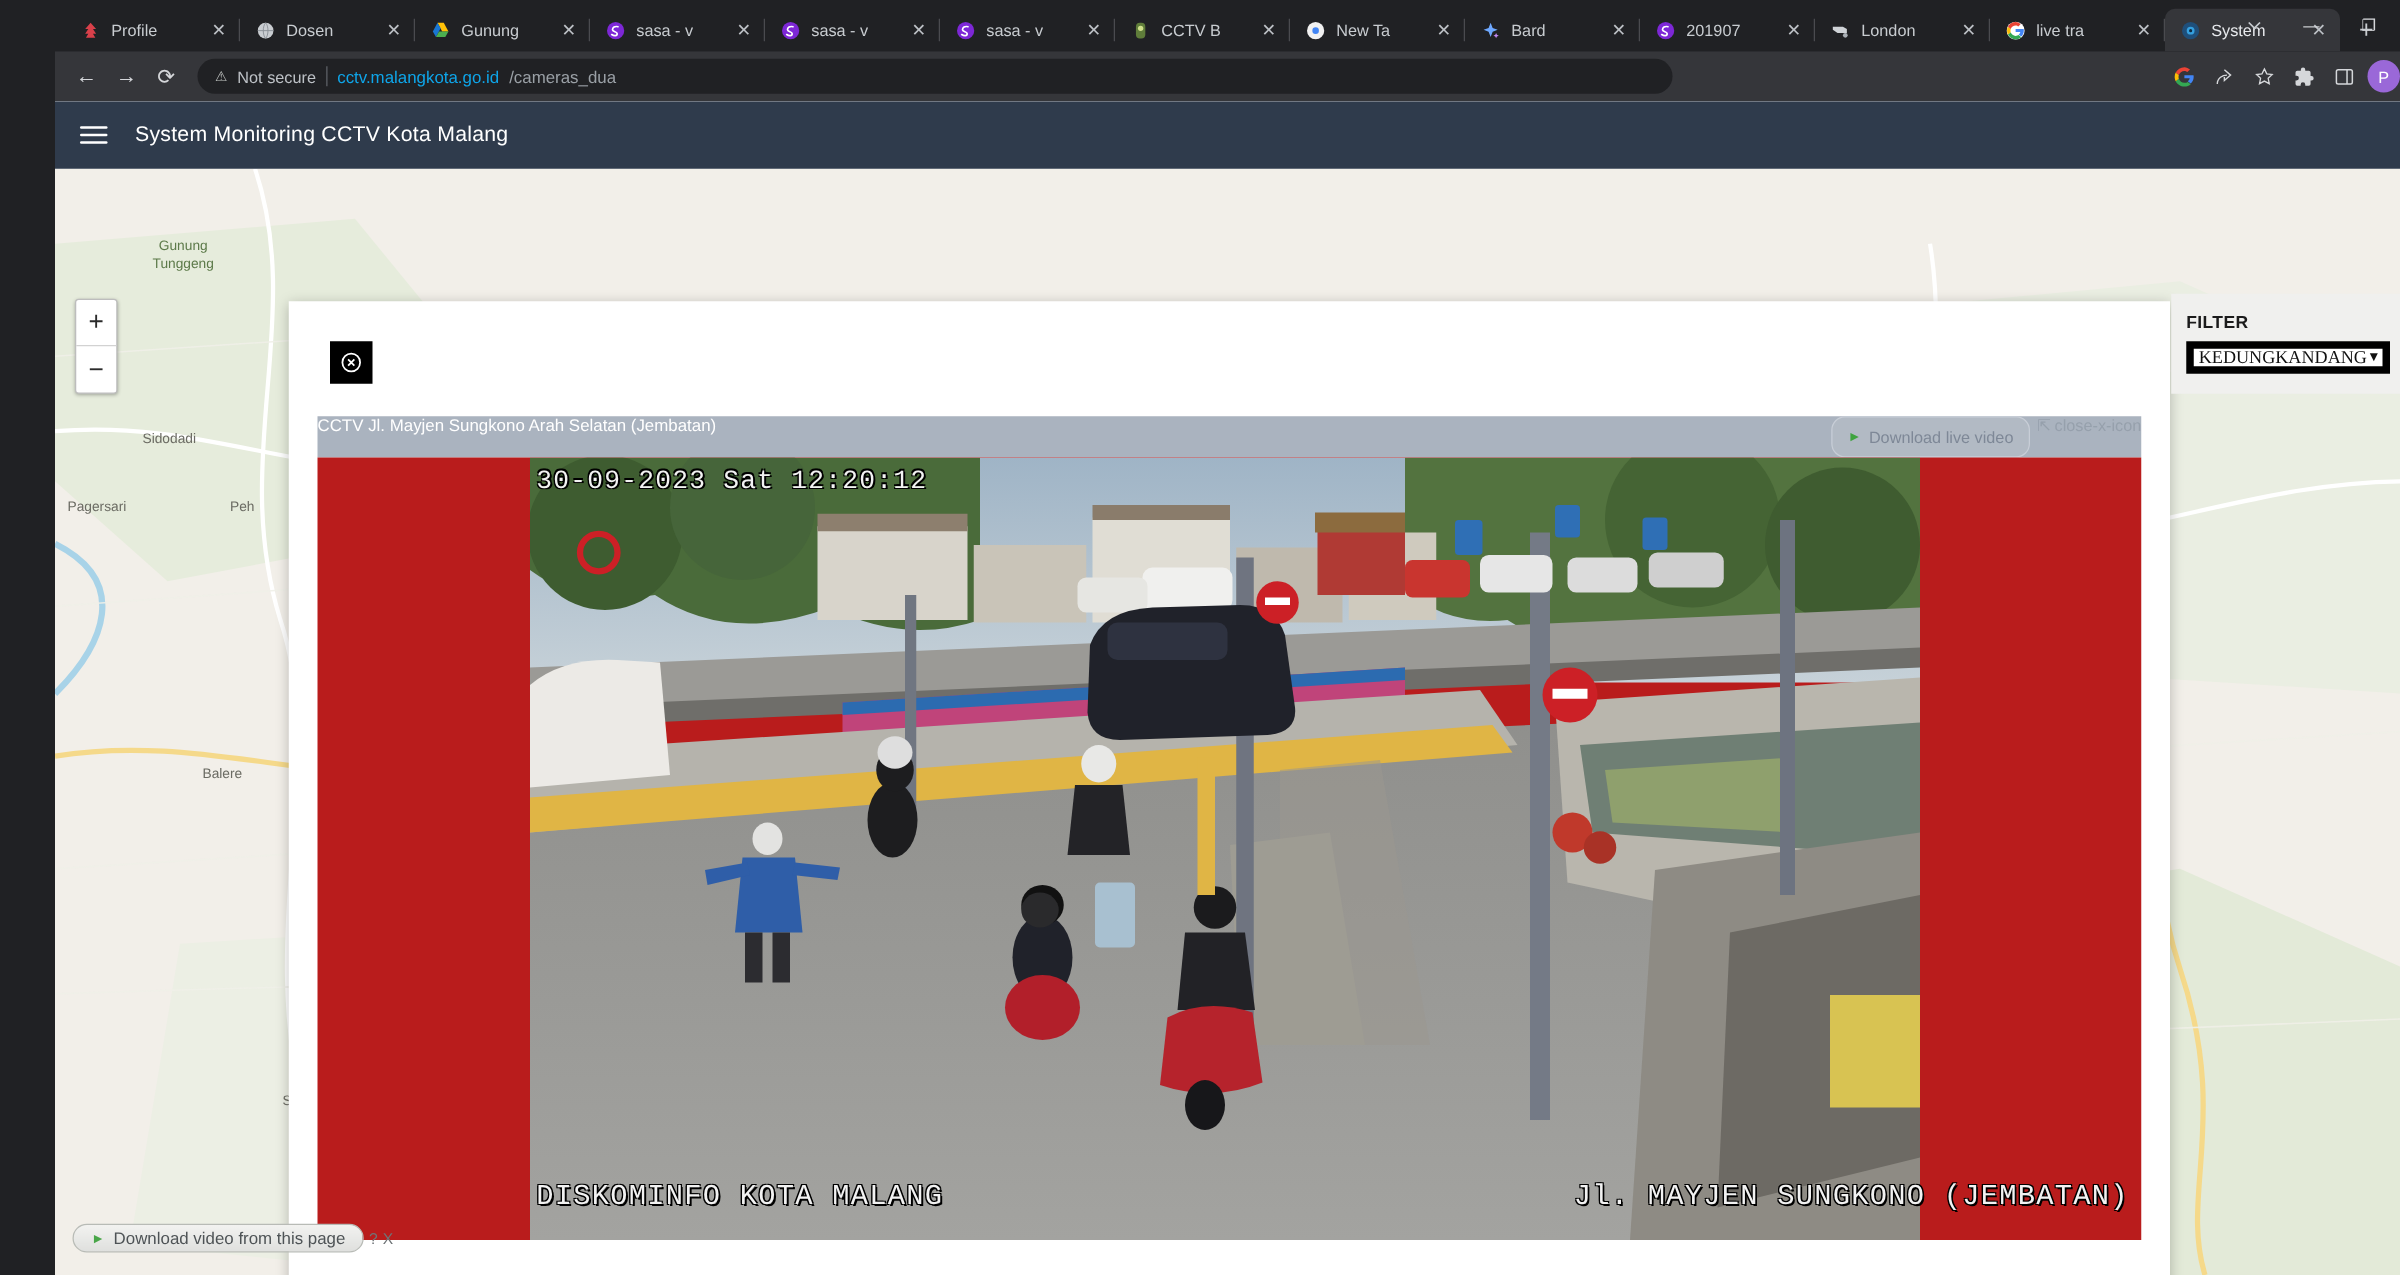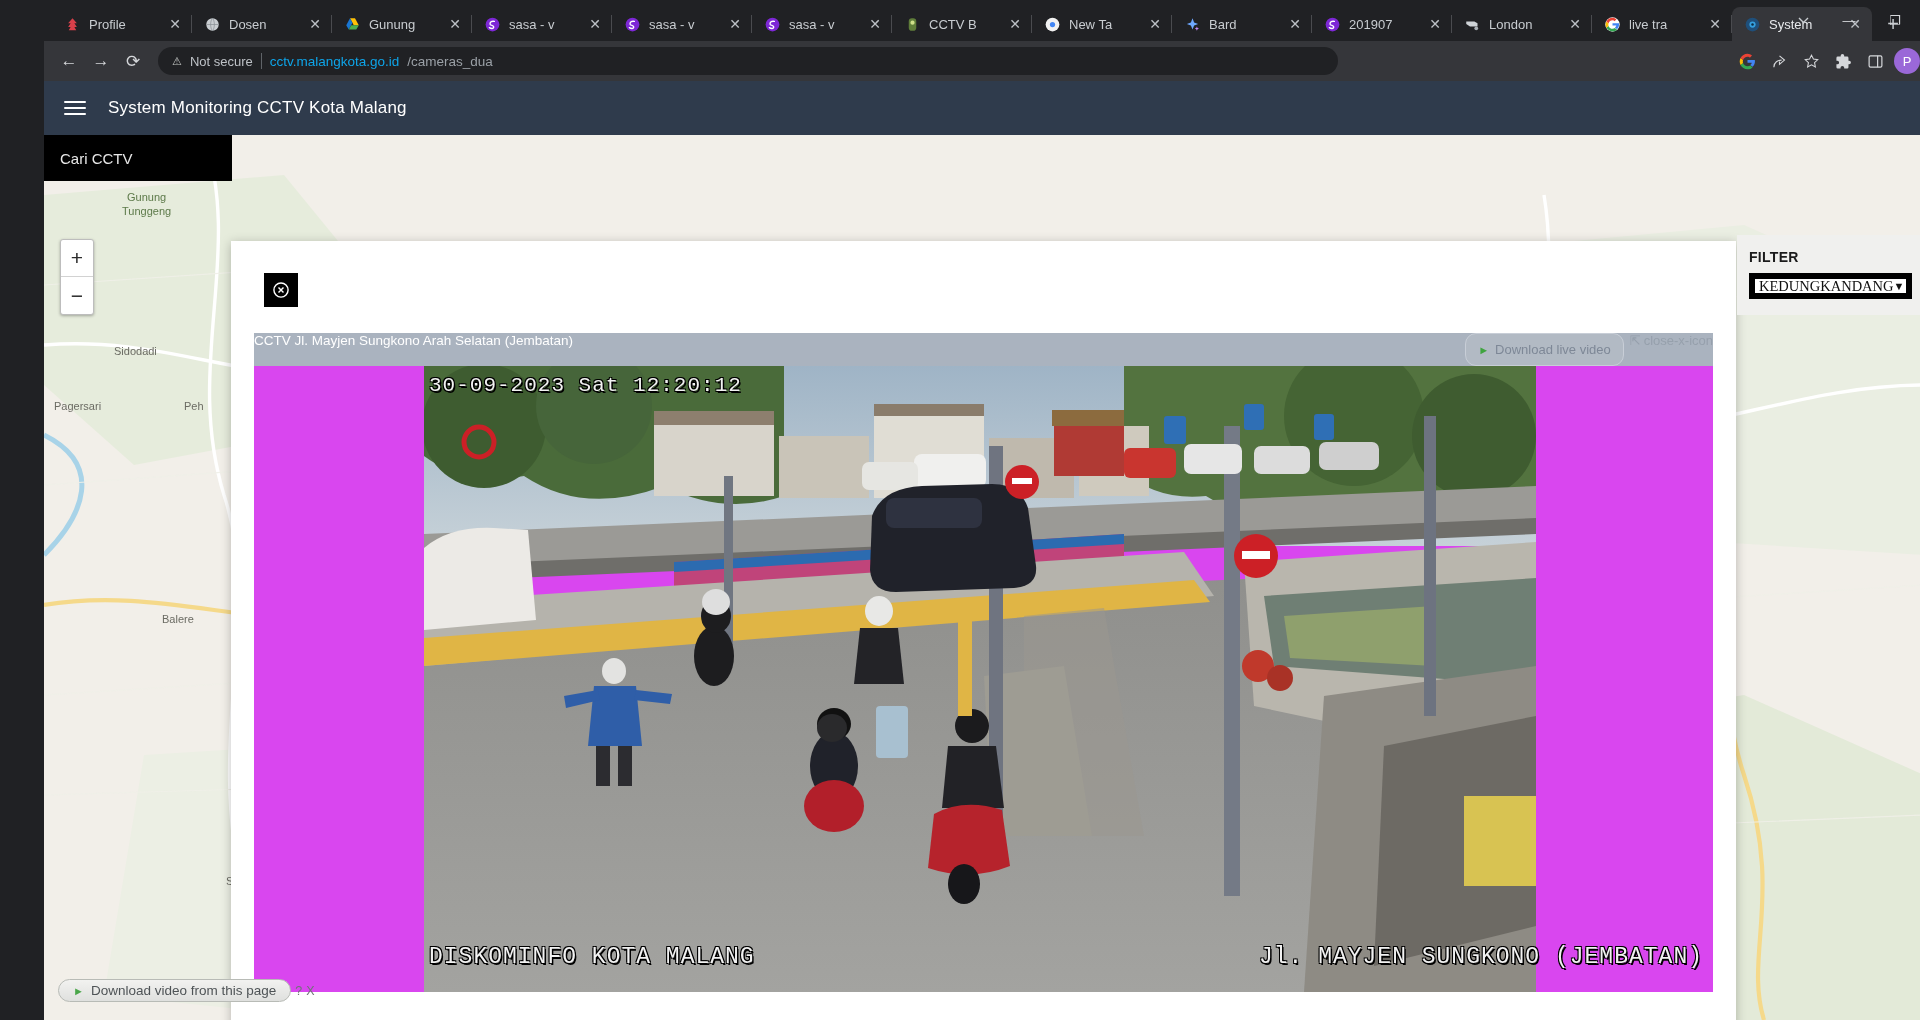--- a/index.html
+++ b/index.html
@@ -154,21 +154,21 @@
   }
   .dl-pill {
     margin-left: auto; display: flex; align-items: center; gap: 6px;
     background: #b2bac4; border: 1px solid #c8ced7; border-radius: 11px;
     padding: 2px 12px; color: #7e8897; font-size: 13px;
   }
   .dl-pill .play { color: #3fa43f; font-size: 11px; }
   .dl-tools { display: flex; gap: 3px; margin-left: 6px; color: #96a0ac; font-size: 13px; }
 
   .video {
-    position: relative; height: 626px; background: #d946ef; overflow: hidden;
+    position: relative; height: 626px; background: #b91c1c; overflow: hidden;
   }
   .vid-inner {
     position: absolute; left: 170px; top: 0; width: 1112px; height: 626px;
     overflow: hidden;
   }
   .vid-osd {
     position: absolute; font-family: "Liberation Mono", monospace;
     color: #f2f2f2; text-shadow: 1.5px 1.5px 0 #000, -1px -1px 0 #000, 1px -1px 0 #000, -1px 1px 0 #000;
     letter-spacing: 1px; white-space: nowrap;
   }
@@ -507,21 +507,20 @@
 
     <div class="app-header">
       <div class="burger">
           <i></i>
           <i></i>
           <i></i>
         </div>
       <div class="app-title">System Monitoring CCTV Kota Malang</div>
     </div>
 
-    <div class="search-box">Cari CCTV</div>
 
     <div class="zoom-ctrl">
       <div class="zoom-btn top">+</div>
       <div class="zoom-btn">−</div>
     </div>
 
     <div class="modal">
       <div class="modal-close">
         <svg width="20" height="20" viewBox="0 0 24 24" fill="none" stroke="#ffffff" stroke-width="1.7">
           <circle cx="12" cy="12" r="8.5"></circle>

